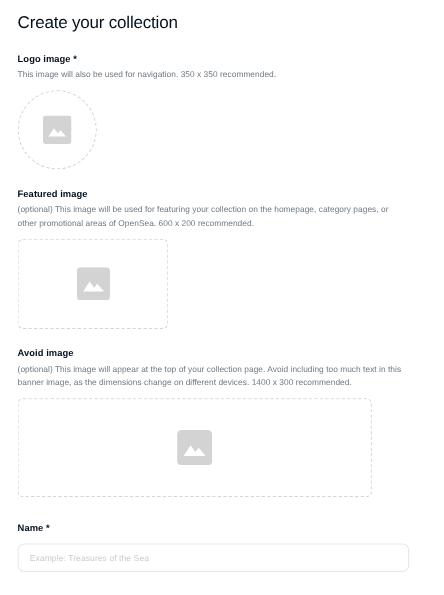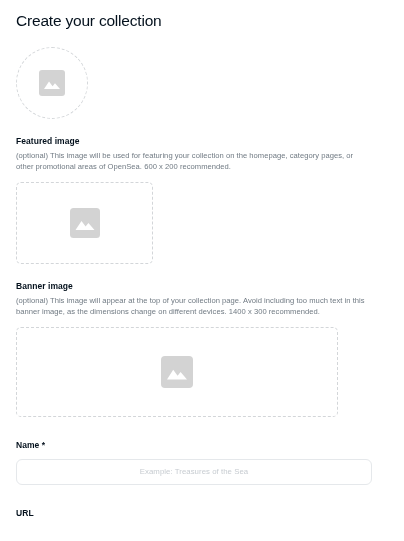--- a/index.html
+++ b/index.html
@@ -92,34 +92,38 @@
     border: 1px solid #e5e8eb;
     border-radius: 6px;
     background: #ffffff;
     display: flex;
     align-items: center;
     padding: 0 10px;
     font-size: 7.8px;
     letter-spacing: 0.05px;
     overflow: hidden;
     white-space: nowrap;
-    justify-content: center;
   }
   .placeholder-text {
     color: #c7ccd1;
   }
 </style>
 </head>
 <body>
 
 <div class="page">
 
   <h1 class="page-title">Create your collection</h1>
 
   <div class="field-block">
+    <div class="field-label">
+      <span>Logo image</span>
+      <span class="req-star">*</span>
+    </div>
+    <div class="field-desc">This image will also be used for navigation. 350 x 350 recommended.</div>
     <div class="dropzone logo">
       <svg class="img-glyph" width="26" height="26" viewBox="0 0 26 26">
         <rect x="0" y="0" width="26" height="26" rx="3" ry="3" fill="#d3d3d3"></rect>
         <path d="M5 19 L10 11.5 L13.6 16.2 L16 13.2 L21 19 Z" fill="#ffffff"></path>
       </svg>
     </div>
   </div>
 
   <div class="field-block">
     <div class="field-label">
@@ -129,21 +133,21 @@
     <div class="dropzone featured">
       <svg class="img-glyph" width="30" height="30" viewBox="0 0 30 30">
         <rect x="0" y="0" width="30" height="30" rx="3.5" ry="3.5" fill="#d3d3d3"></rect>
         <path d="M5.5 22 L11.5 13 L15.6 18.6 L18.4 15 L24.5 22 Z" fill="#ffffff"></path>
       </svg>
     </div>
   </div>
 
   <div class="field-block">
     <div class="field-label">
-      <span>Banner image</span>
+      <span>Avoid image</span>
     </div>
     <div class="field-desc">(optional) This image will appear at the top of your collection page. Avoid including too much text in this banner image, as the dimensions change on different devices. 1400 x 300 recommended.</div>
     <div class="dropzone banner">
       <svg class="img-glyph" width="32" height="32" viewBox="0 0 32 32">
         <rect x="0" y="0" width="32" height="32" rx="4" ry="4" fill="#d3d3d3"></rect>
         <path d="M6 23.5 L12.2 13.8 L16.6 19.8 L19.6 16 L26 23.5 Z" fill="#ffffff"></path>
       </svg>
     </div>
   </div>
 

